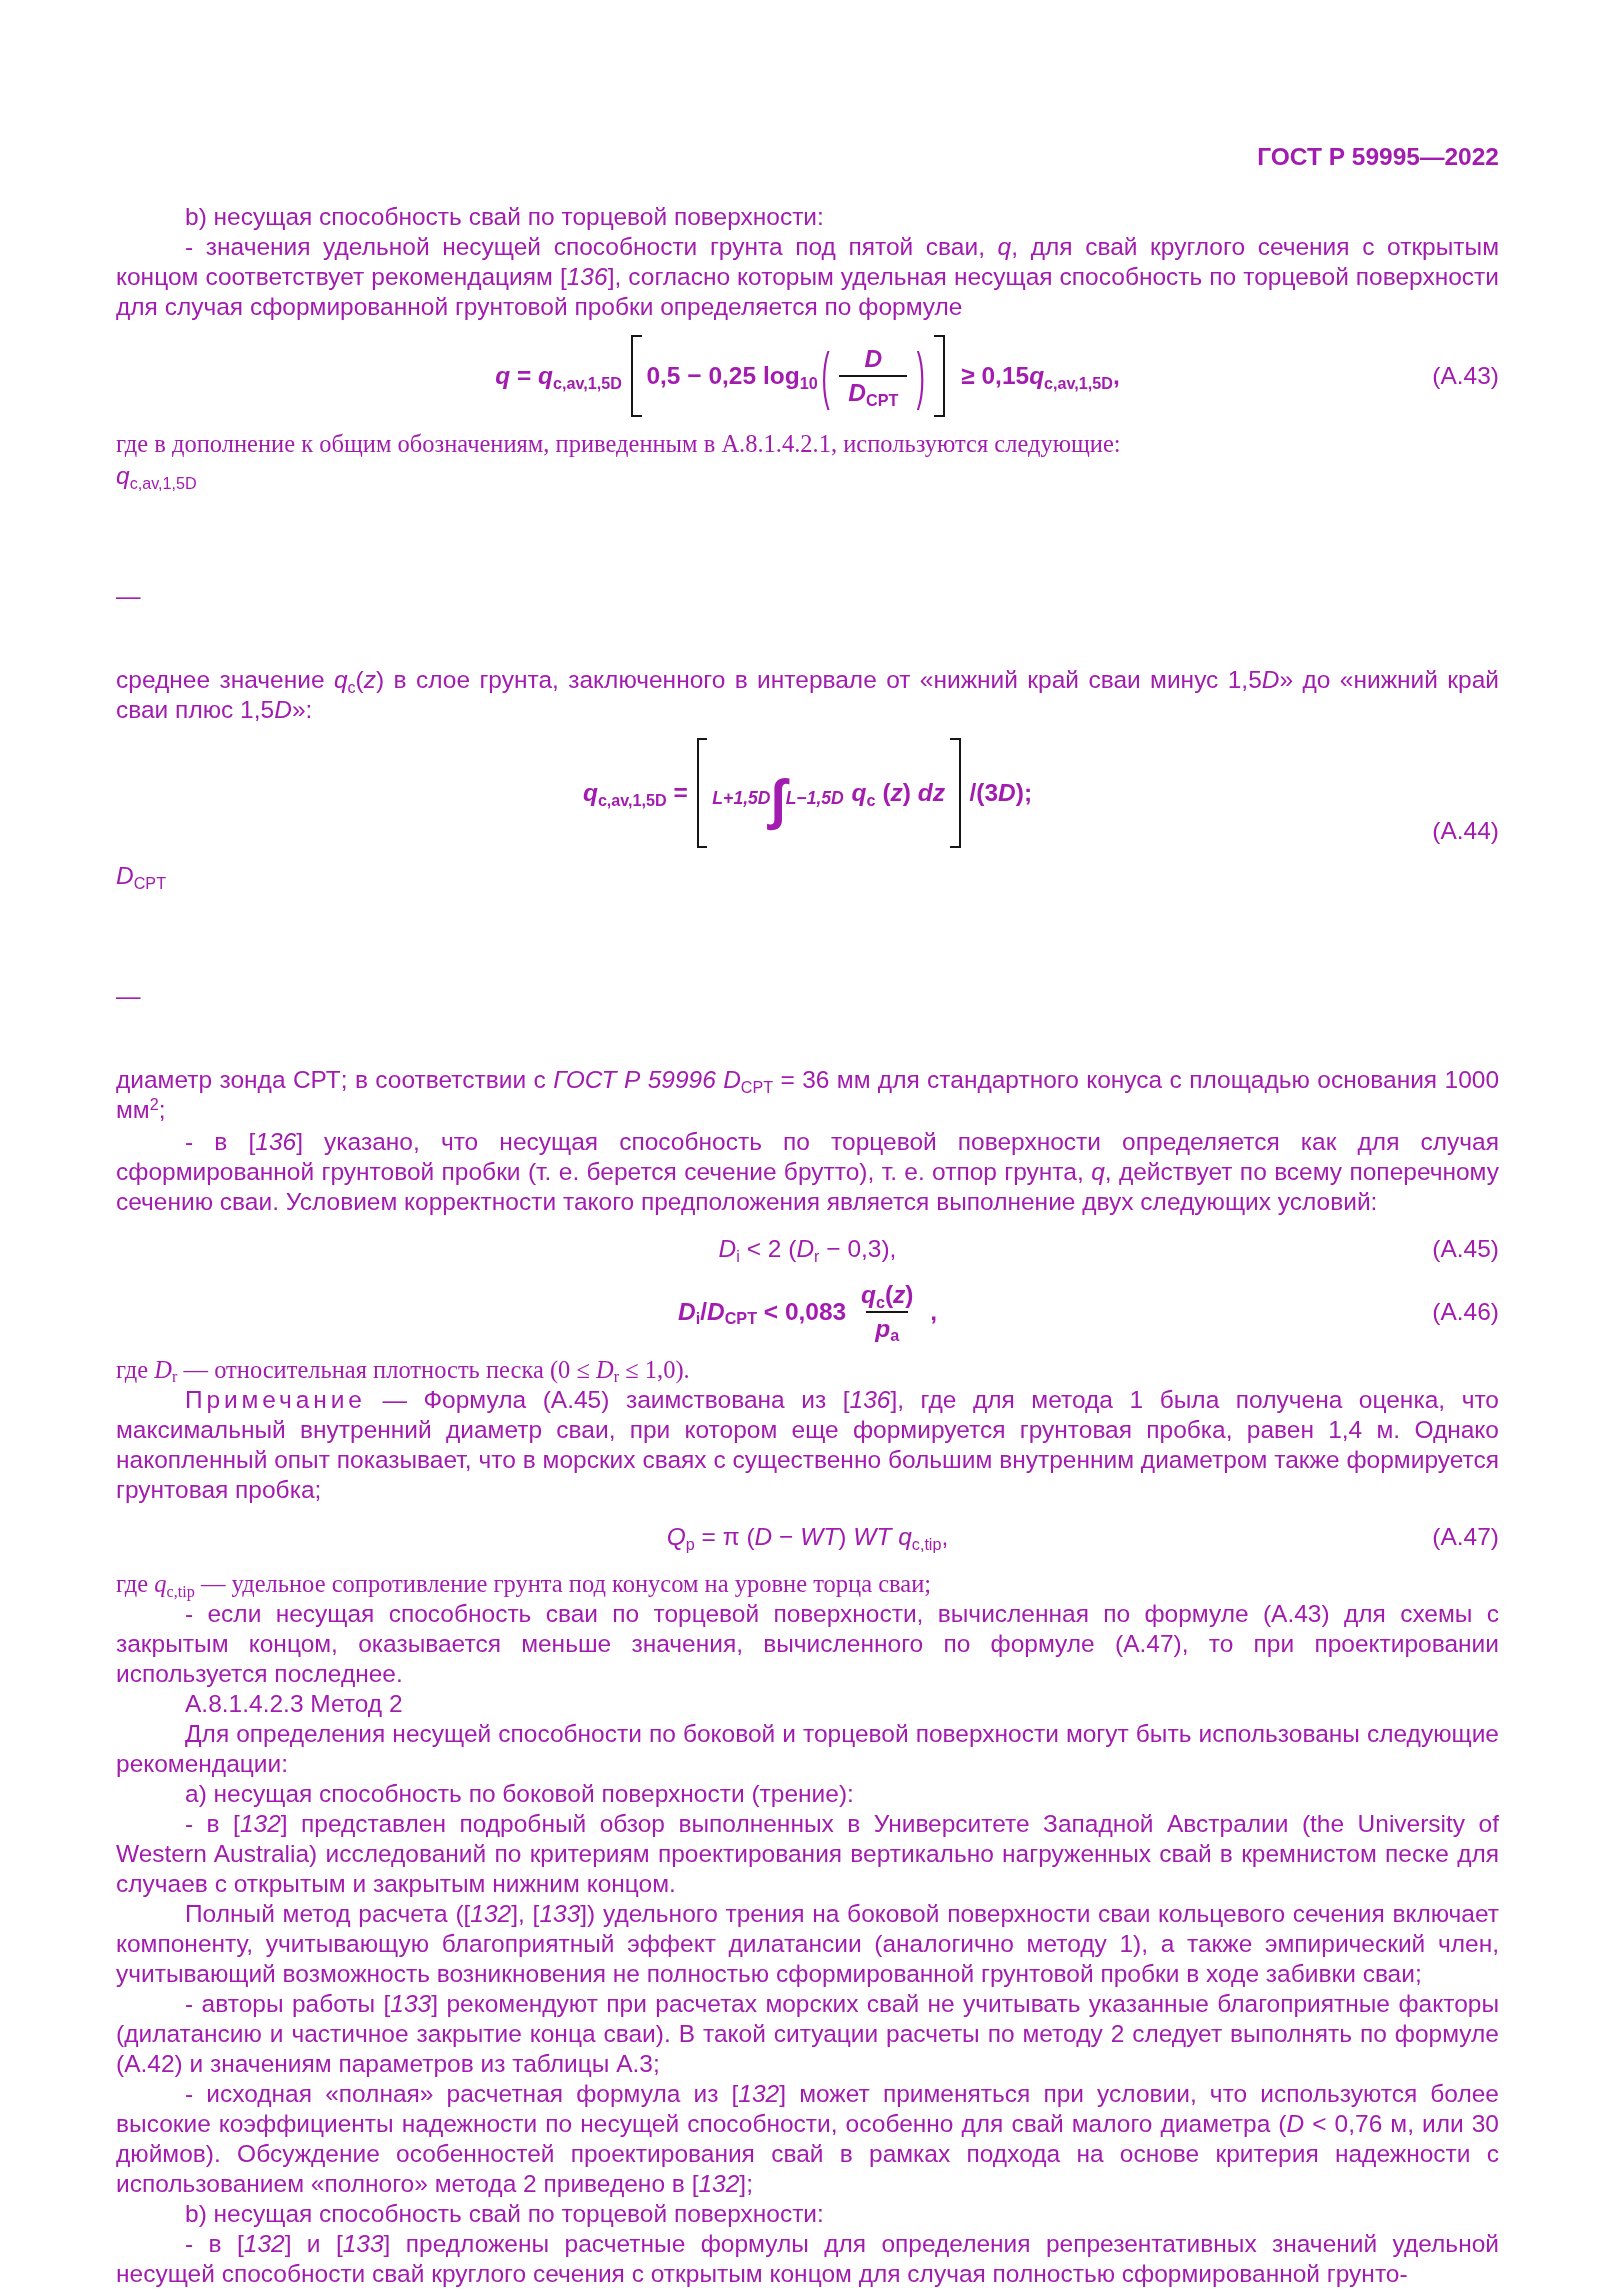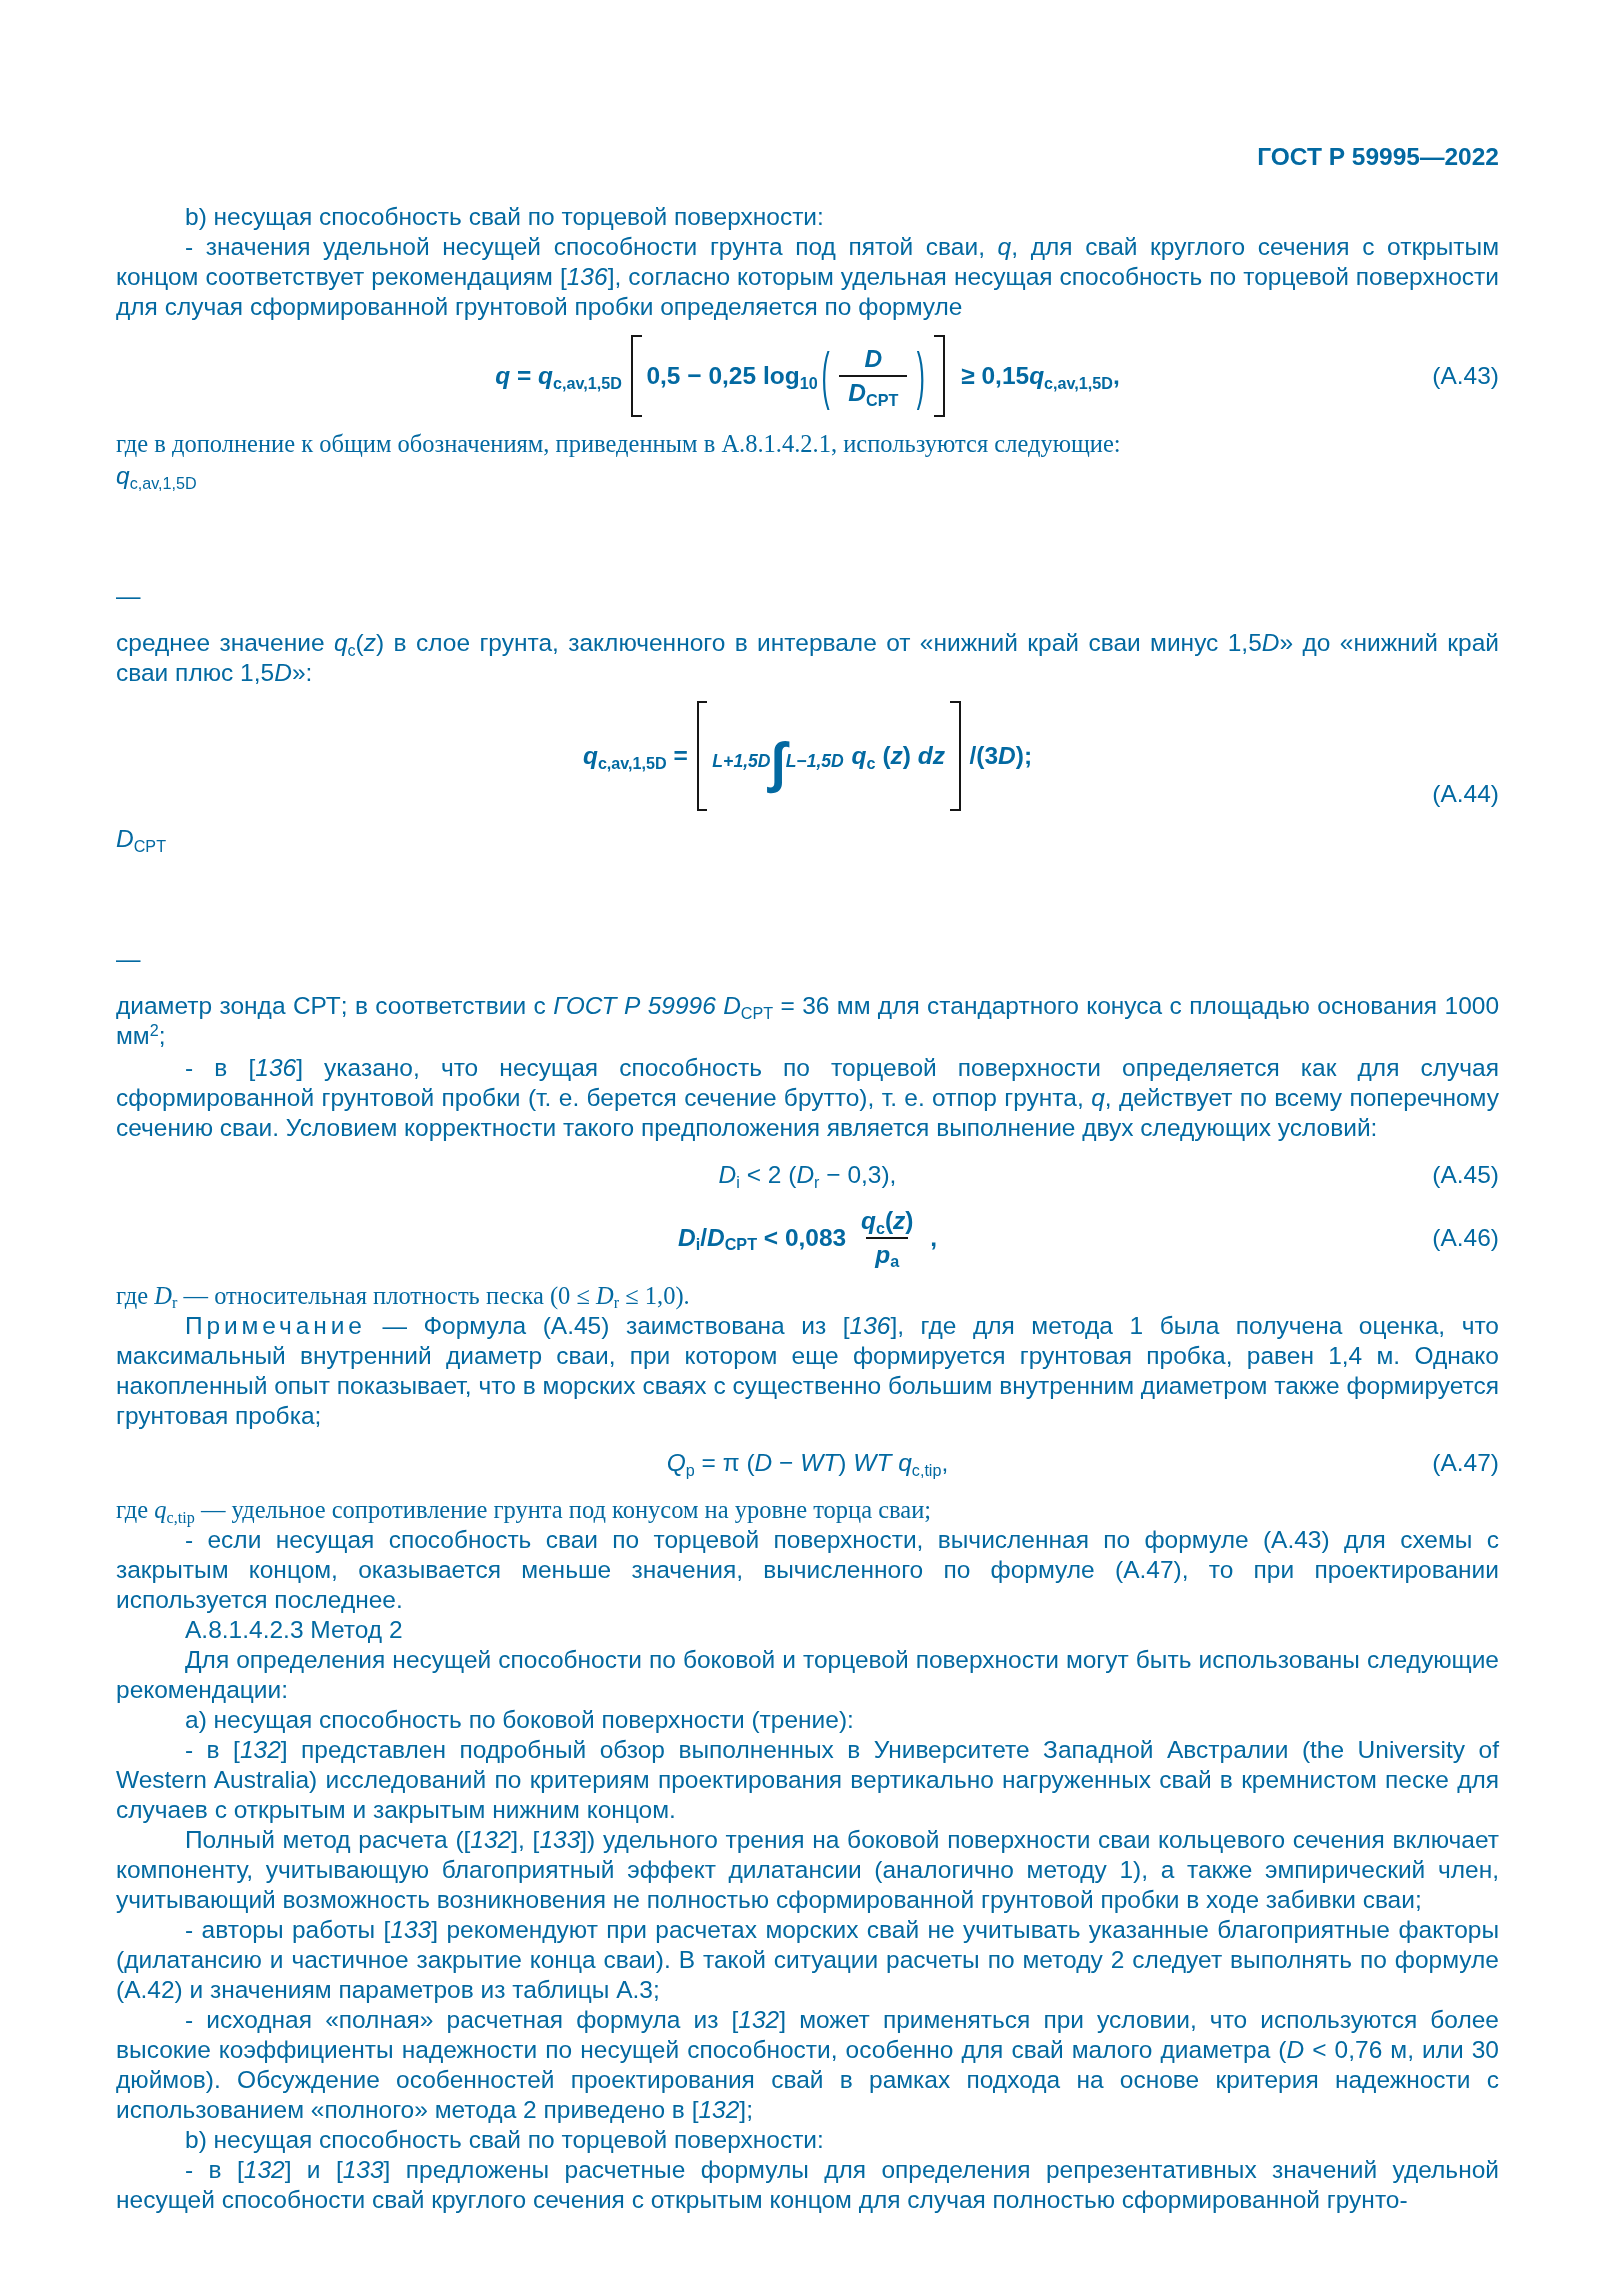--- a/index.html
+++ b/index.html
@@ -1,20 +1,20 @@
 <!DOCTYPE html>
 <html><head>
 <meta charset="utf-8">
 <style>
   * { margin:0; padding:0; box-sizing:border-box; }
   html, body { background:#ffffff; }
   body { width:1621px; }
   .page {
     position:relative; width:1621px; height:2293px; background:#ffffff;
-    color:#0369a1; font-family:"Liberation Sans", sans-serif;
+    color:#a21caf; font-family:"Liberation Sans", sans-serif;
     font-size:24.5px; line-height:30px; overflow:hidden;
   }
   .header { position:absolute; top:142px; left:116px; right:122px; text-align:right; font-weight:bold; }
   #doc-body { position:absolute; top:202px; left:116px; right:122px; }
   .footer { position:absolute; top:2145px; left:116px; right:122px; text-align:right; }
 
   .para { text-align:justify; }
   .indent { text-indent:69px; }
   .flush { text-indent:0;font-family:Liberation Serif, serif; }
   .note { text-indent:69px; }
@@ -22,21 +22,21 @@
   .it { font-style:italic; }
   .bd { font-weight:bold; }
   .lsp { letter-spacing:3.9px; }
 
   sub { font-size:66%; vertical-align:baseline; position:relative; top:0.30em; line-height:0; }
   sup { font-size:66%; vertical-align:baseline; position:relative; top:-0.45em; line-height:0; }
 
   .def { display:flex; margin:2px 0;flex-direction:column; }
   .def-term { flex:0 0 120px; }
   .def-dash { flex:0 0 47px; }
-  .def-desc { flex:1; text-align:justify; }
+  .def-desc { flex:1; text-align:justify;margin-top:37px; }
 
   .eq-row { position:relative; display:flex; align-items:center; justify-content:center; margin:12.7px 0; min-height:39px; }
   .eq-center { display:inline-flex; align-items:center; }
   .eq-num { position:absolute; right:0; top:50%; transform:translateY(-50%); font-weight:normal; font-style:normal; }
   .num-low .eq-num { top:auto; bottom:2px; transform:none; }
 
   .frac { display:inline-flex; flex-direction:column; align-items:center; margin:0 5.9px; line-height:27.4px; }
   .fnum { padding:0 8.8px 2px; }
   .fden { border-top:2.5px solid #161616; padding:2px 8.8px 0; }
 

